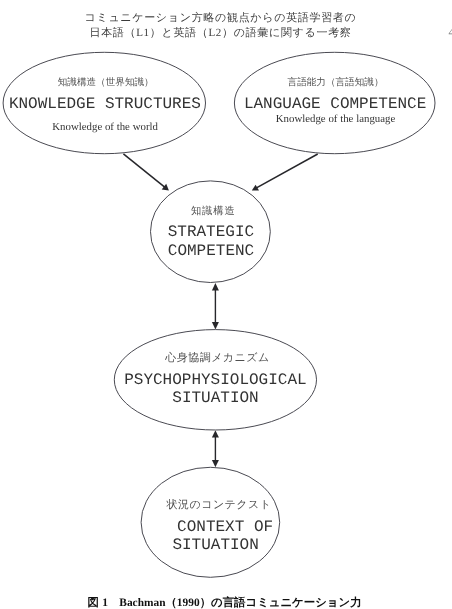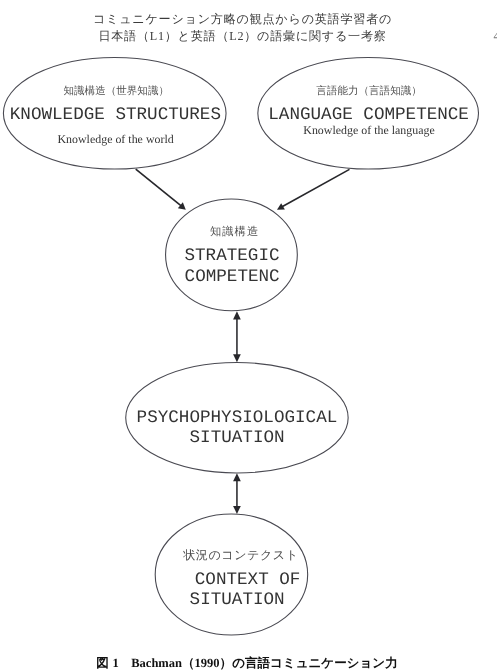--- a/index.html
+++ b/index.html
@@ -67,20 +67,21 @@
   <div class="lbl en" style="left:105.1px;top:121px;">Knowledge of the world</div>
 
   <div class="lbl jp" style="left:335.5px;top:76.3px;">言語能力（言語知識）</div>
   <div class="lbl en caps" style="left:335.1px;top:94.5px;">LANGUAGE COMPETENCE</div>
   <div class="lbl en" style="left:335.5px;top:112.8px;">Knowledge of the language</div>
 
   <div class="lbl jp jp-md" style="left:213.3px;top:204.6px;">知識構造</div>
   <div class="lbl en caps" style="left:210.9px;top:223.0px;">STRATEGIC</div>
   <div class="lbl en caps" style="left:211px;top:241.6px;">COMPETENC</div>
 
+  <div class="lbl jp jp-lg" style="left:217.5px;top:350.7px;">心身協調メカニズム</div>
   <div class="lbl en caps" style="left:215.4px;top:370.7px;">PSYCHOPHYSIOLOGICAL</div>
   <div class="lbl en caps" style="left:215.5px;top:389.2px;">SITUATION</div>
 
   <div class="lbl jp jp-lg" style="left:219px;top:497.5px;font-family:Liberation Mono, monospace;">状況のコンテクスト</div>
   <div class="lbl en caps" style="left:215.1px;top:518.0px;margin-left:10px;">CONTEXT OF</div>
   <div class="lbl en caps" style="left:215.6px;top:536.3px;">SITUATION</div>
 
   <div class="cap" style="left:87.6px;top:596.1px;">
     <span class="num">図1</span><span class="gap"></span><span class="captext">Bachman（1990）の言語コミュニケーション力</span>
   </div>

